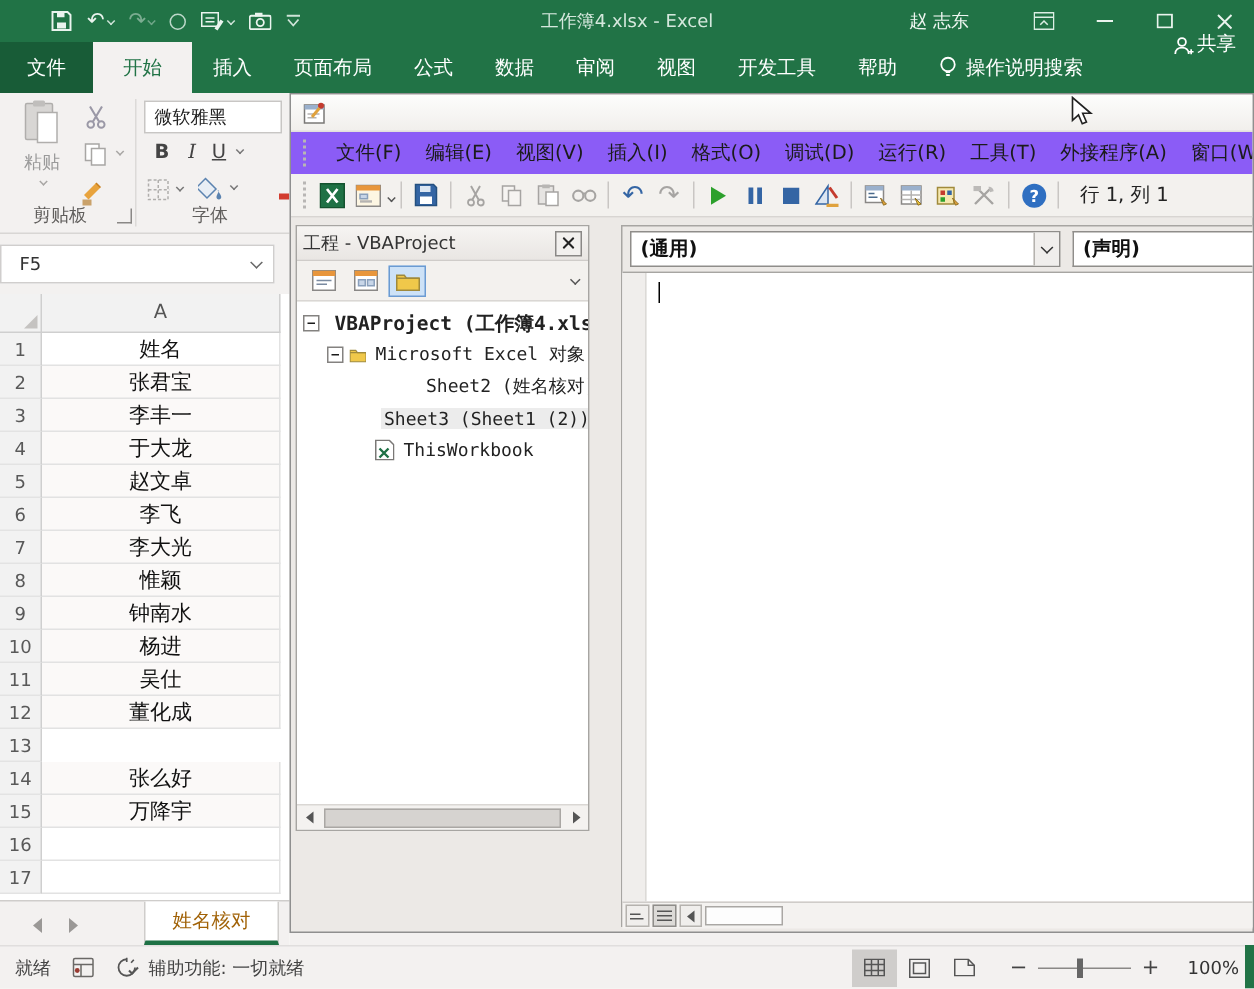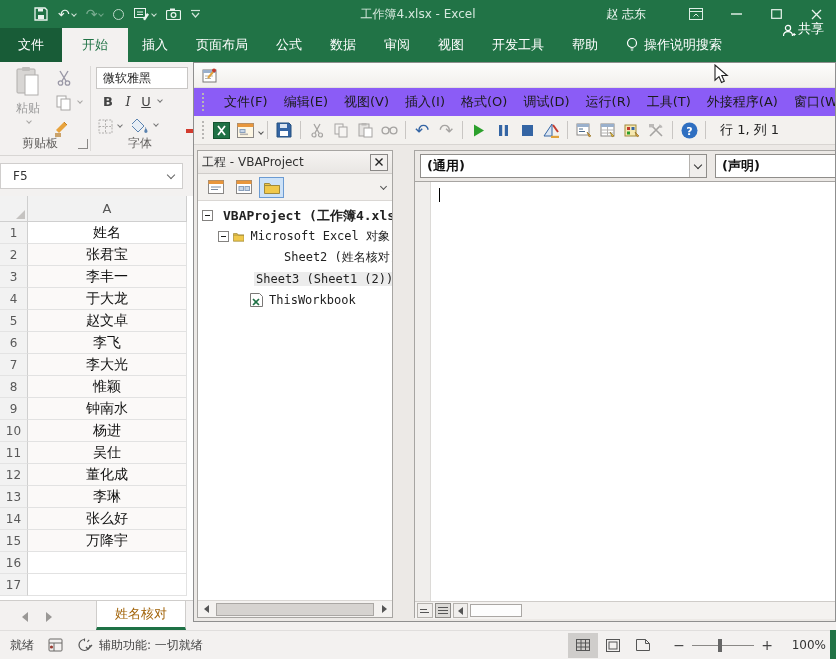--- a/index.html
+++ b/index.html
@@ -69,21 +69,21 @@
 #vba{position:absolute;left:193px;top:62px;width:643px;height:560px;background:#ece9e6;border:1px solid #8f8f8f;overflow:hidden}
 #vba-title{height:25px;background:linear-gradient(#fdfdfc,#f1efec);border-bottom:1px solid #e2e0dd;display:flex;align-items:center;gap:7px;padding-left:8px;color:#8c8a88;font-size:13px;white-space:nowrap;overflow:hidden}
 #vba-menu{height:28px;display:flex;align-items:center;padding-left:4px;background:#8b5cf6;white-space:nowrap;overflow:hidden}
 .grip{width:3px;height:18px;border-left:2px dotted #b8b6b4;margin:0 4px}
 .mitem{padding:0 8px;font-size:13px;color:#1b1b1b}
 #vba-tools{height:29px;display:flex;align-items:center;padding-left:4px;background:#f3f1ee;border-bottom:1px solid #d8d5d2;white-space:nowrap;overflow:hidden}
 .tbtn{width:24px;height:24px;display:flex;align-items:center;justify-content:center;flex:none}
 .tsep{width:1px;height:18px;background:#c9c6c3;margin:0 4px;flex:none}
 #caret-pos{font-size:13px;color:#222;margin-left:10px}
 
-#proj{position:absolute;left:3px;top:87px;width:196px;height:468px;background:#fff;border:1px solid #a7a5a2;display:flex;flex-direction:column}
+#proj{position:absolute;left:3px;top:87px;width:196px;height:404px;background:#fff;border:1px solid #a7a5a2;display:flex;flex-direction:column}
 #proj-head{height:23px;background:linear-gradient(#f6f4f2,#e9e6e3);border-bottom:1px solid #cfccc9;display:flex;align-items:center;padding:0 4px;font-size:12px;color:#333}
 #proj-close{margin-left:auto;width:18px;height:17px;border:1px solid #8a8886;background:#f2f0ee;display:flex;align-items:center;justify-content:center}
 #proj-tools{height:27px;border-bottom:1px solid #dad7d4;display:flex;align-items:center;gap:3px;padding-left:5px;background:#f3f1ee;position:relative}
 .pbtn{width:25px;height:21px;display:flex;align-items:center;justify-content:center;border:1px solid transparent}
 .pbtn.sel{border:1px solid #6b9bd2;background:#cde2f7}
 #proj-tools .chevd{position:absolute;right:6px;top:10px;width:5px;height:5px;border-right:1px solid #555;border-bottom:1px solid #555;transform:rotate(45deg)}
 #tree{flex:1;font-family:"DejaVu Sans Mono","Liberation Mono",monospace;font-size:12px;padding-top:4px;overflow:hidden;white-space:nowrap}
 .trow{height:21px;display:flex;align-items:center;gap:4px}
 .expander{width:11px;height:11px;border:1px solid #848280;background:#fff;position:relative;flex:none}
 .expander:after{content:"";position:absolute;left:2px;right:2px;top:4px;height:1px;background:#1b1b1b}
@@ -339,21 +339,20 @@
       <div class="grow">
       <div class="rn">11</div>
       <div class="rv">吴仕</div>
     </div>
       <div class="grow">
       <div class="rn">12</div>
       <div class="rv">董化成</div>
     </div>
       <div class="grow">
       <div class="rn">13</div>
-      <div class="rv">李琳</div>
     </div>
       <div class="grow">
       <div class="rn">14</div>
       <div class="rv">张么好</div>
     </div>
       <div class="grow">
       <div class="rn">15</div>
       <div class="rv">万降宇</div>
     </div>
       <div class="grow">

